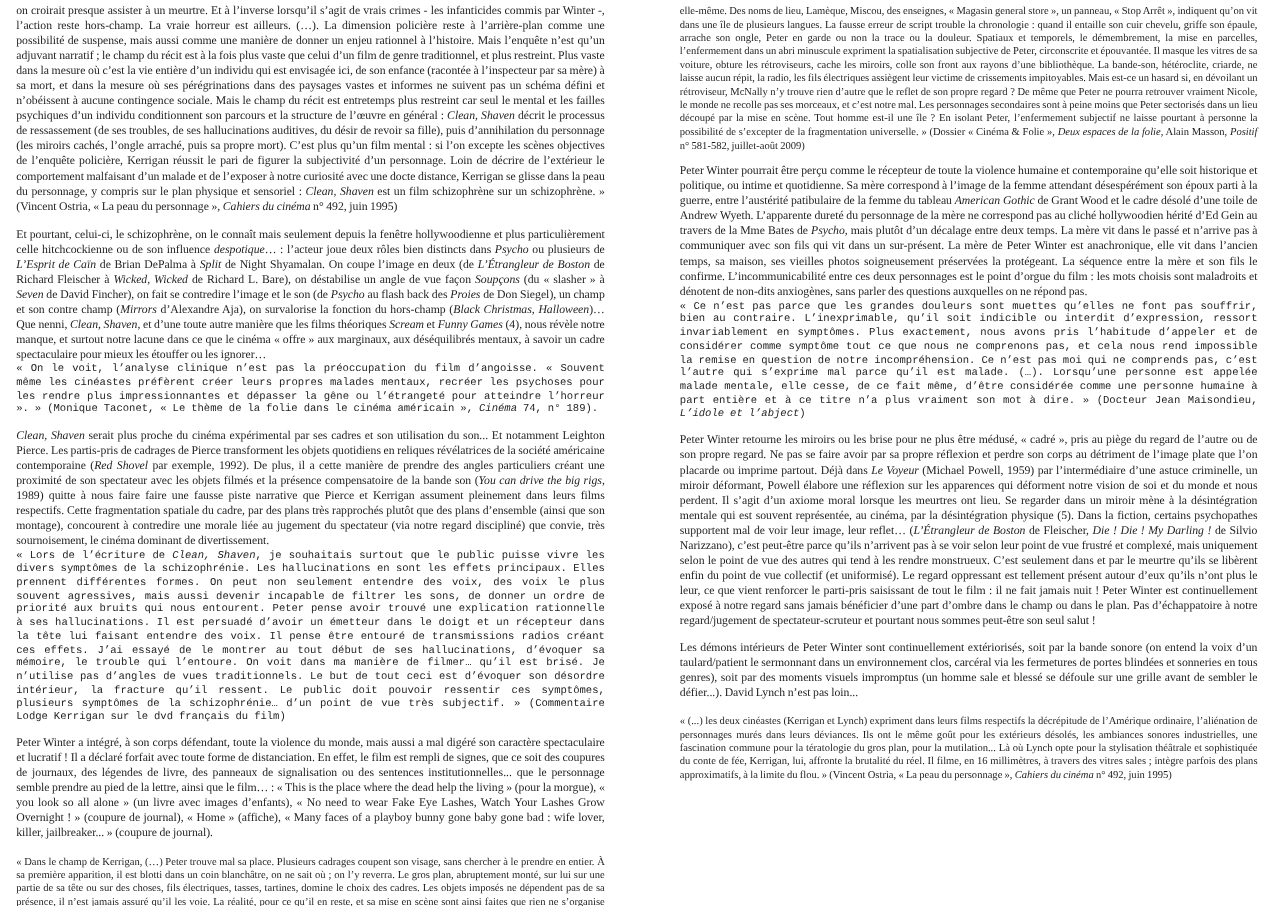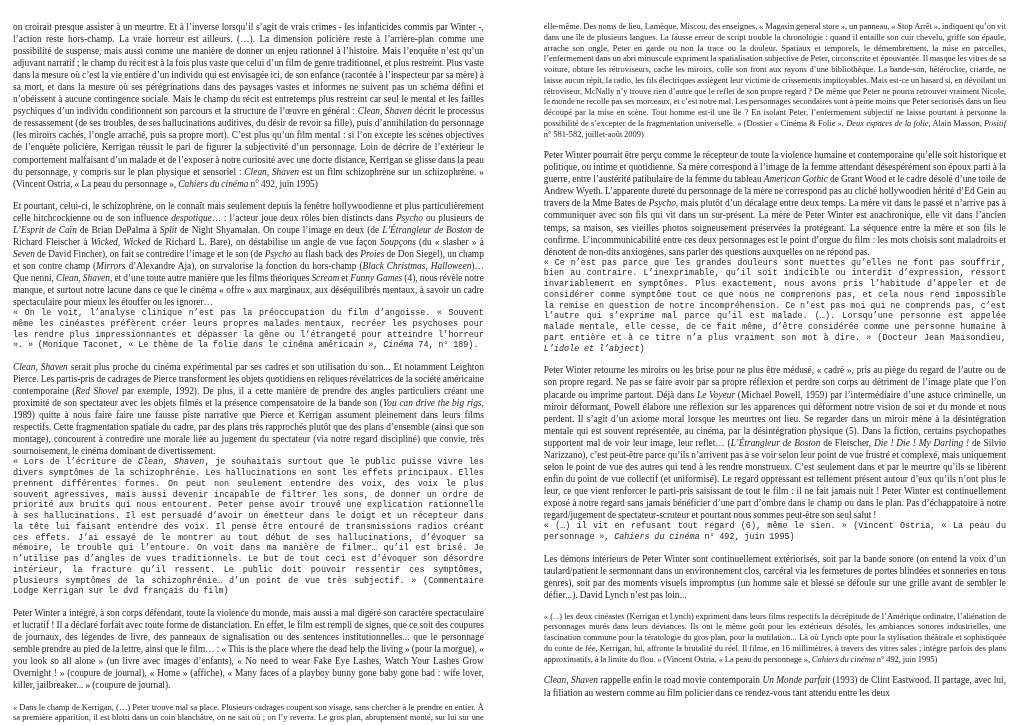--- a/index.html
+++ b/index.html
@@ -2,21 +2,21 @@
 <html><head>
 <meta charset="utf-8">
 <style>
   html, body { margin: 0; padding: 0; background: #ffffff; }
   .page {
     position: relative;
     width: 1016px;
     height: 725px;
     box-sizing: border-box;
     background: #ffffff;
-    padding: 21px 10px 6px 13px;
+    padding: 3px 10px 6px 13px;
     overflow: hidden;
     font-family: "Liberation Serif", "DejaVu Serif", serif;
     color: #1d1d1d;
   }
   .cols { display: flex; }
   .col { box-sizing: border-box; }
   .col-left  { width: 487px; margin-right: 36px; }
   .col-right { width: 478px; margin-left: 24px; }
   p.para {
     margin: 10px 0 0 0;
@@ -41,19 +41,17 @@
         <p class="para normal"><i>Clean, Shaven</i> serait plus proche du cinéma expérimental par ses cadres et son utilisation du son... Et notamment Leighton Pierce. Les partis-pris de cadrages de Pierce transforment les objets quotidiens en reliques révélatrices de la société américaine contemporaine (<i>Red Shovel</i> par exemple, 1992). De plus, il a cette manière de prendre des angles particuliers créant une proximité de son spectateur avec les objets filmés et la présence compensatoire de la bande son (<i>You can drive the big rigs</i>, 1989) quitte à nous faire faire une fausse piste narrative que Pierce et Kerrigan assument pleinement dans leurs films respectifs. Cette fragmentation spatiale du cadre, par des plans très rapprochés plutôt que des plans d’ensemble (ainsi que son montage), concourent à contredire une morale liée au jugement du spectateur (via notre regard discipliné) que convie, très sournoisement, le cinéma dominant de divertissement.</p>
         <p class="para small attach">« Lors de l’écriture de <i>Clean, Shaven</i>, je souhaitais surtout que le public puisse vivre les divers symptômes de la schizophrénie. Les hallucinations en sont les effets principaux. Elles prennent différentes formes. On peut non seulement entendre des voix, des voix le plus souvent agressives, mais aussi devenir incapable de filtrer les sons, de donner un ordre de priorité aux bruits qui nous entourent. Peter pense avoir trouvé une explication rationnelle à ses hallucinations. Il est persuadé d’avoir un émetteur dans le doigt et un récepteur dans la tête lui faisant entendre des voix. Il pense être entouré de transmissions radios créant ces effets. J’ai essayé de le montrer au tout début de ses hallucinations, d’évoquer sa mémoire, le trouble qui l’entoure. On voit dans ma manière de filmer… qu’il est brisé. Je n’utilise pas d’angles de vues traditionnels. Le but de tout ceci est d’évoquer son désordre intérieur, la fracture qu’il ressent. Le public doit pouvoir ressentir ces symptômes, plusieurs symptômes de la schizophrénie… d’un point de vue très subjectif. » (Commentaire Lodge Kerrigan sur le dvd français du film)</p>
         <p class="para normal">Peter Winter a intégré, à son corps défendant, toute la violence du monde, mais aussi a mal digéré son caractère spectaculaire et lucratif ! Il a déclaré forfait avec toute forme de distanciation. En effet, le film est rempli de signes, que ce soit des coupures de journaux, des légendes de livre, des panneaux de signalisation ou des sentences institutionnelles... que le personnage semble prendre au pied de la lettre, ainsi que le film… : « This is the place where the dead help the living » (pour la morgue), « you look so all alone » (un livre avec images d’enfants), « No need to wear Fake Eye Lashes, Watch Your Lashes Grow Overnight ! » (coupure de journal), « Home » (affiche), « Many faces of a playboy bunny gone baby gone bad : wife lover, killer, jailbreaker... » (coupure de journal).</p>
         <p class="para small">« Dans le champ de Kerrigan, (…) Peter trouve mal sa place. Plusieurs cadrages coupent son visage, sans chercher à le prendre en entier. À sa première apparition, il est blotti dans un coin blanchâtre, on ne sait où ; on l’y reverra. Le gros plan, abruptement monté, sur lui sur une partie de sa tête ou sur des choses, fils électriques, tasses, tartines, domine le choix des cadres. Les objets imposés ne dépendent pas de sa présence, il n’est jamais assuré qu’il les voie. La réalité, pour ce qu’il en reste, et sa mise en scène sont ainsi faites que rien ne s’organise pour personne. Pendant le générique, le paysage figure la violence de la nature contre</p>
       </div>
     <div class="col col-right">
         <p class="para small">elle-même. Des noms de lieu, Lamèque, Miscou, des enseignes, « Magasin general store », un panneau, « Stop Arrêt », indiquent qu’on vit dans une île de plusieurs langues. La fausse erreur de script trouble la chronologie : quand il entaille son cuir chevelu, griffe son épaule, arrache son ongle, Peter en garde ou non la trace ou la douleur. Spatiaux et temporels, le démembrement, la mise en parcelles, l’enfermement dans un abri minuscule expriment la spatialisation subjective de Peter, circonscrite et épouvantée. Il masque les vitres de sa voiture, obture les rétroviseurs, cache les miroirs, colle son front aux rayons d’une bibliothèque. La bande-son, hétéroclite, criarde, ne laisse aucun répit, la radio, les fils électriques assiègent leur victime de crissements impitoyables. Mais est-ce un hasard si, en dévoilant un rétroviseur, McNally n’y trouve rien d’autre que le reflet de son propre regard ? De même que Peter ne pourra retrouver vraiment Nicole, le monde ne recolle pas ses morceaux, et c’est notre mal. Les personnages secondaires sont à peine moins que Peter sectorisés dans un lieu découpé par la mise en scène. Tout homme est-il une île ? En isolant Peter, l’enfermement subjectif ne laisse pourtant à personne la possibilité de s’excepter de la fragmentation universelle. » (Dossier « Cinéma &amp; Folie », <i>Deux espaces de la folie</i>, Alain Masson, <i>Positif</i> n° 581-582, juillet-août 2009)</p>
         <p class="para normal">Peter Winter pourrait être perçu comme le récepteur de toute la violence humaine et contemporaine qu’elle soit historique et politique, ou intime et quotidienne. Sa mère correspond à l’image de la femme attendant désespérément son époux parti à la guerre, entre l’austérité patibulaire de la femme du tableau <i>American Gothic</i> de Grant Wood et le cadre désolé d’une toile de Andrew Wyeth. L’apparente dureté du personnage de la mère ne correspond pas au cliché hollywoodien hérité d’Ed Gein au travers de la Mme Bates de <i>Psycho</i>, mais plutôt d’un décalage entre deux temps. La mère vit dans le passé et n’arrive pas à communiquer avec son fils qui vit dans un sur-présent. La mère de Peter Winter est anachronique, elle vit dans l’ancien temps, sa maison, ses vieilles photos soigneusement préservées la protégeant. La séquence entre la mère et son fils le confirme. L’incommunicabilité entre ces deux personnages est le point d’orgue du film : les mots choisis sont maladroits et dénotent de non-dits anxiogènes, sans parler des questions auxquelles on ne répond pas.</p>
         <p class="para small attach">« Ce n’est pas parce que les grandes douleurs sont muettes qu’elles ne font pas souffrir, bien au contraire. L’inexprimable, qu’il soit indicible ou interdit d’expression, ressort invariablement en symptômes. Plus exactement, nous avons pris l’habitude d’appeler et de considérer comme symptôme tout ce que nous ne comprenons pas, et cela nous rend impossible la remise en question de notre incompréhension. Ce n’est pas moi qui ne comprends pas, c’est l’autre qui s’exprime mal parce qu’il est malade. (…). Lorsqu’une personne est appelée malade mentale, elle cesse, de ce fait même, d’être considérée comme une personne humaine à part entière et à ce titre n’a plus vraiment son mot à dire. » (Docteur Jean Maisondieu, <i>L’idole et l’abject</i>)</p>
         <p class="para normal">Peter Winter retourne les miroirs ou les brise pour ne plus être médusé, « cadré », pris au piège du regard de l’autre ou de son propre regard. Ne pas se faire avoir par sa propre réflexion et perdre son corps au détriment de l’image plate que l’on placarde ou imprime partout. Déjà dans <i>Le Voyeur</i> (Michael Powell, 1959) par l’intermédiaire d’une astuce criminelle, un miroir déformant, Powell élabore une réflexion sur les apparences qui déforment notre vision de soi et du monde et nous perdent. Il s’agit d’un axiome moral lorsque les meurtres ont lieu. Se regarder dans un miroir mène à la désintégration mentale qui est souvent représentée, au cinéma, par la désintégration physique (5). Dans la fiction, certains psychopathes supportent mal de voir leur image, leur reflet… (<i>L’Étrangleur de Boston</i> de Fleischer, <i>Die ! Die ! My Darling !</i> de Silvio Narizzano), c’est peut-être parce qu’ils n’arrivent pas à se voir selon leur point de vue frustré et complexé, mais uniquement selon le point de vue des autres qui tend à les rendre monstrueux. C’est seulement dans et par le meurtre qu’ils se libèrent enfin du point de vue collectif (et uniformisé). Le regard oppressant est tellement présent autour d’eux qu’ils n’ont plus le leur, ce que vient renforcer le parti-pris saisissant de tout le film : il ne fait jamais nuit ! Peter Winter est continuellement exposé à notre regard sans jamais bénéficier d’une part d’ombre dans le champ ou dans le plan. Pas d’échappatoire à notre regard/jugement de spectateur-scruteur et pourtant nous sommes peut-être son seul salut !</p>
-        <p class="para small attach">« (…) il vit en refusant tout regard (6), même le sien. » (Vincent Ostria, « La peau du personnage », <i>Cahiers du cinéma</i> n° 492, juin 1995)</p>
         <p class="para normal">Les démons intérieurs de Peter Winter sont continuellement extériorisés, soit par la bande sonore (on entend la voix d’un taulard/patient le sermonnant dans un environnement clos, carcéral via les fermetures de portes blindées et sonneries en tous genres), soit par des moments visuels impromptus (un homme sale et blessé se défoule sur une grille avant de sembler le défier...). David Lynch n’est pas loin...</p>
         <p class="para small">« (...) les deux cinéastes (Kerrigan et Lynch) expriment dans leurs films respectifs la décrépitude de l’Amérique ordinaire, l’aliénation de personnages murés dans leurs déviances. Ils ont le même goût pour les extérieurs désolés, les ambiances sonores industrielles, une fascination commune pour la tératologie du gros plan, pour la mutilation... Là où Lynch opte pour la stylisation théâtrale et sophistiquée du conte de fée, Kerrigan, lui, affronte la brutalité du réel. Il filme, en 16 millimètres, à travers des vitres sales ; intègre parfois des plans approximatifs, à la limite du flou. » (Vincent Ostria, « La peau du personnage », <i>Cahiers du cinéma</i> n° 492, juin 1995)</p>
-        <p class="para normal"><i>Clean, Shaven</i> rappelle enfin le road movie contemporain <i>Un Monde parfait</i> (1993) de Clint Eastwood. Il partage, avec lui, la filiation au western comme au film policier dans ce rendez-vous tant attendu entre les deux</p>
       </div>
   </div>
 </div>
 
 </body></html>

